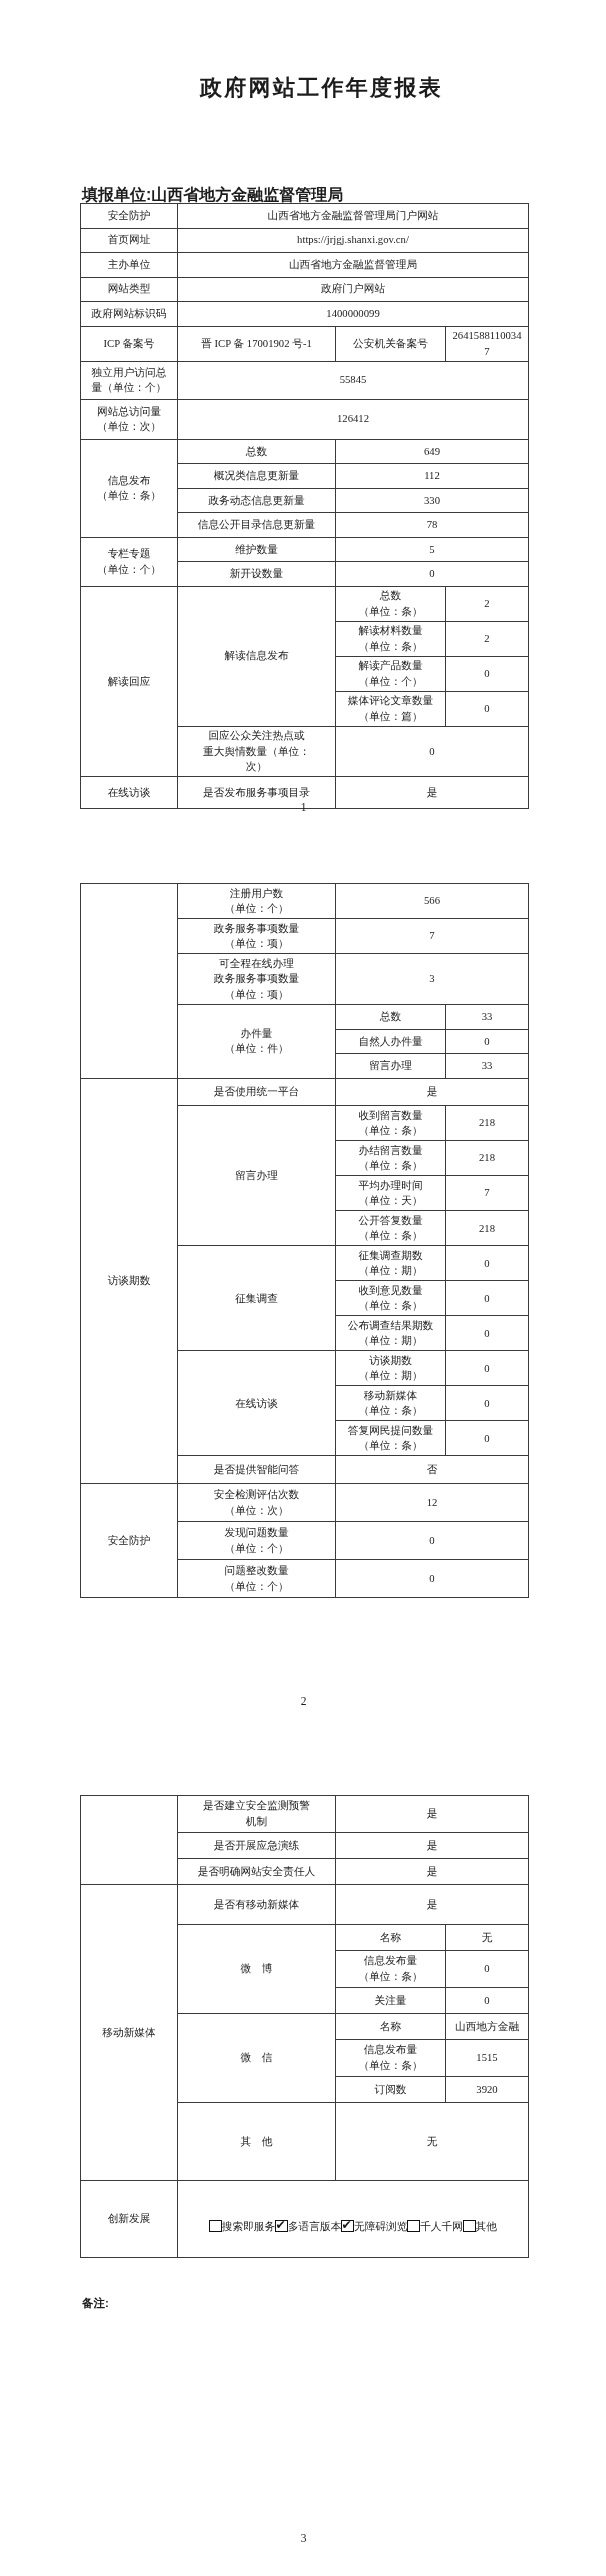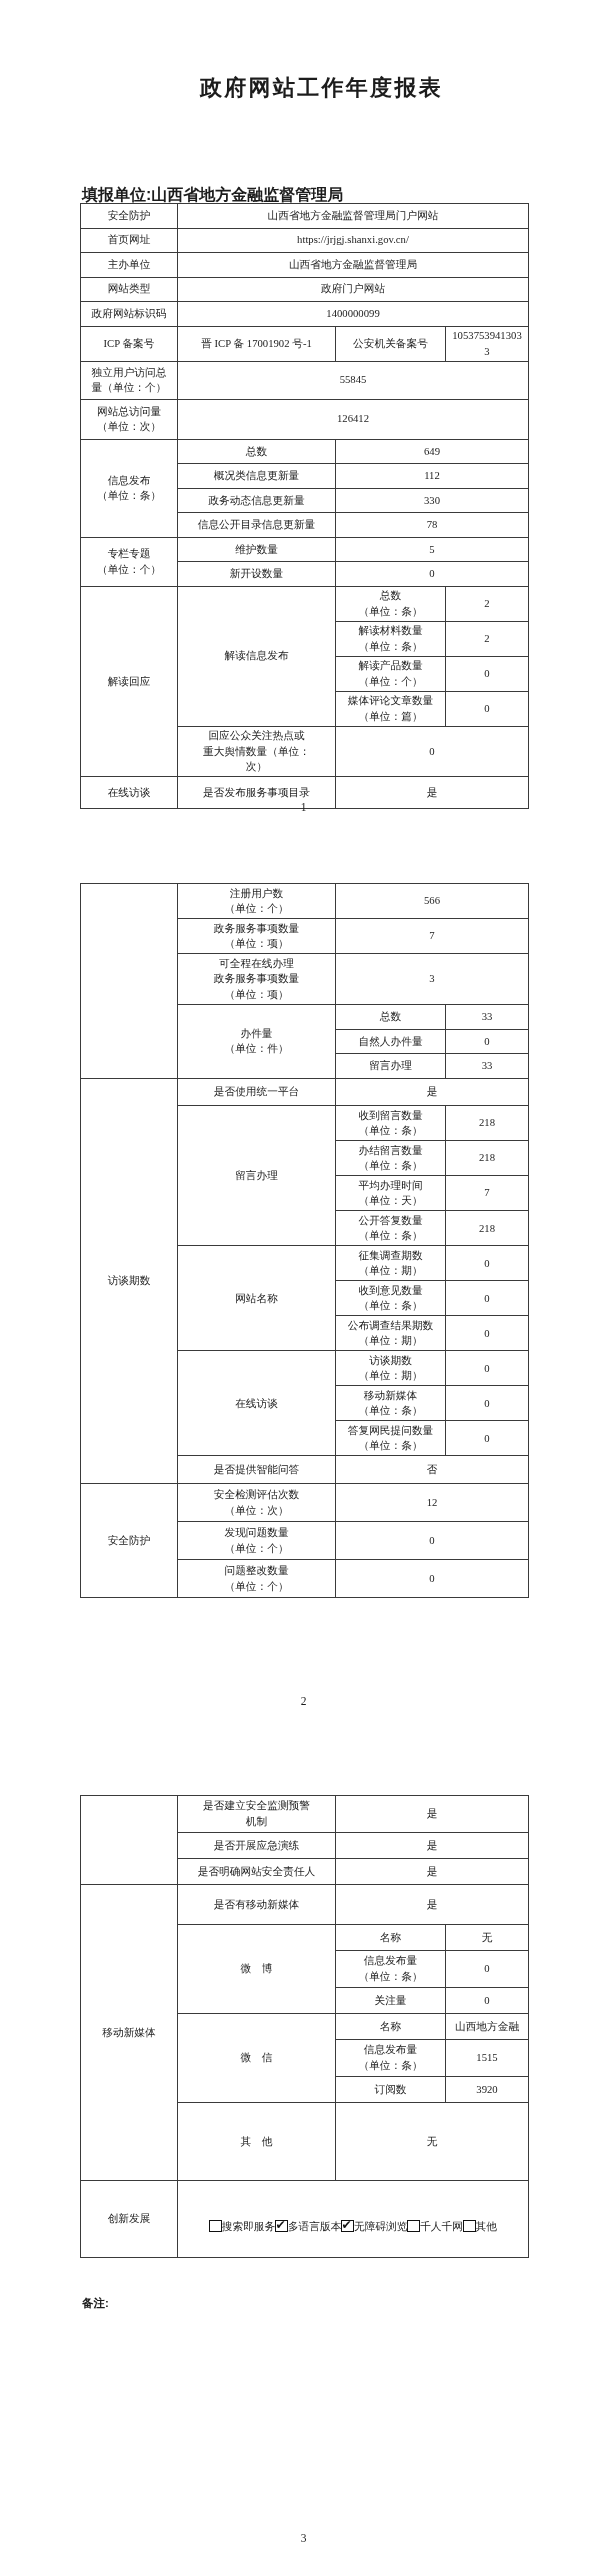--- a/index.html
+++ b/index.html
@@ -60,21 +60,21 @@
       <td colspan="3">政府门户网站</td>
         </tr>
     <tr style="height:24.5px">
       <td>政府网站标识码</td>
       <td colspan="3">1400000099</td>
         </tr>
     <tr style="height:34px">
       <td>ICP 备案号</td>
       <td>晋 ICP 备 17001902 号-1</td>
       <td>公安机关备案号</td>
-      <td>10537539413033</td>
+      <td>26415881100347</td>
         </tr>
     <tr style="height:38px">
       <td>独立用户访问总
 量（单位：个）</td>
       <td colspan="3">55845</td>
         </tr>
     <tr style="height:40px">
       <td>网站总访问量
 （单位：次）</td>
       <td colspan="3">126412</td>
@@ -204,21 +204,21 @@
       <td>平均办理时间
 （单位：天）</td>
       <td>7</td>
         </tr>
     <tr style="height:35px">
       <td>公开答复数量
 （单位：条）</td>
       <td>218</td>
         </tr>
     <tr style="height:35px">
-      <td rowspan="3">网站名称</td>
+      <td rowspan="3">征集调查</td>
       <td>征集调查期数
 （单位：期）</td>
       <td>0</td>
         </tr>
     <tr style="height:35px">
       <td>收到意见数量
 （单位：条）</td>
       <td>0</td>
         </tr>
     <tr style="height:35px">

